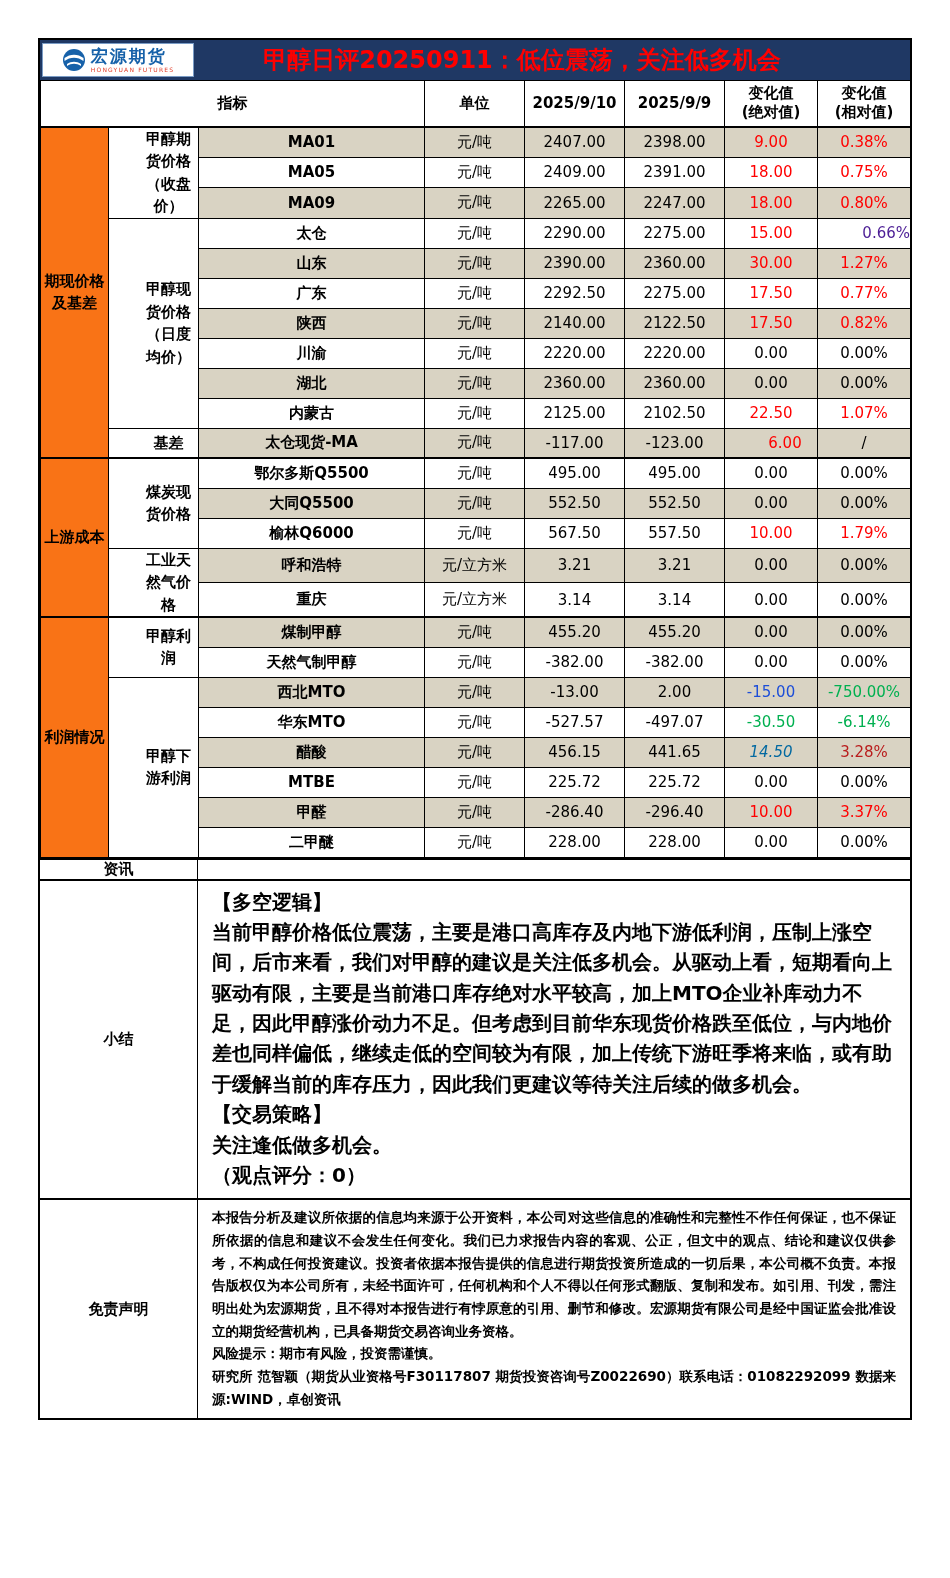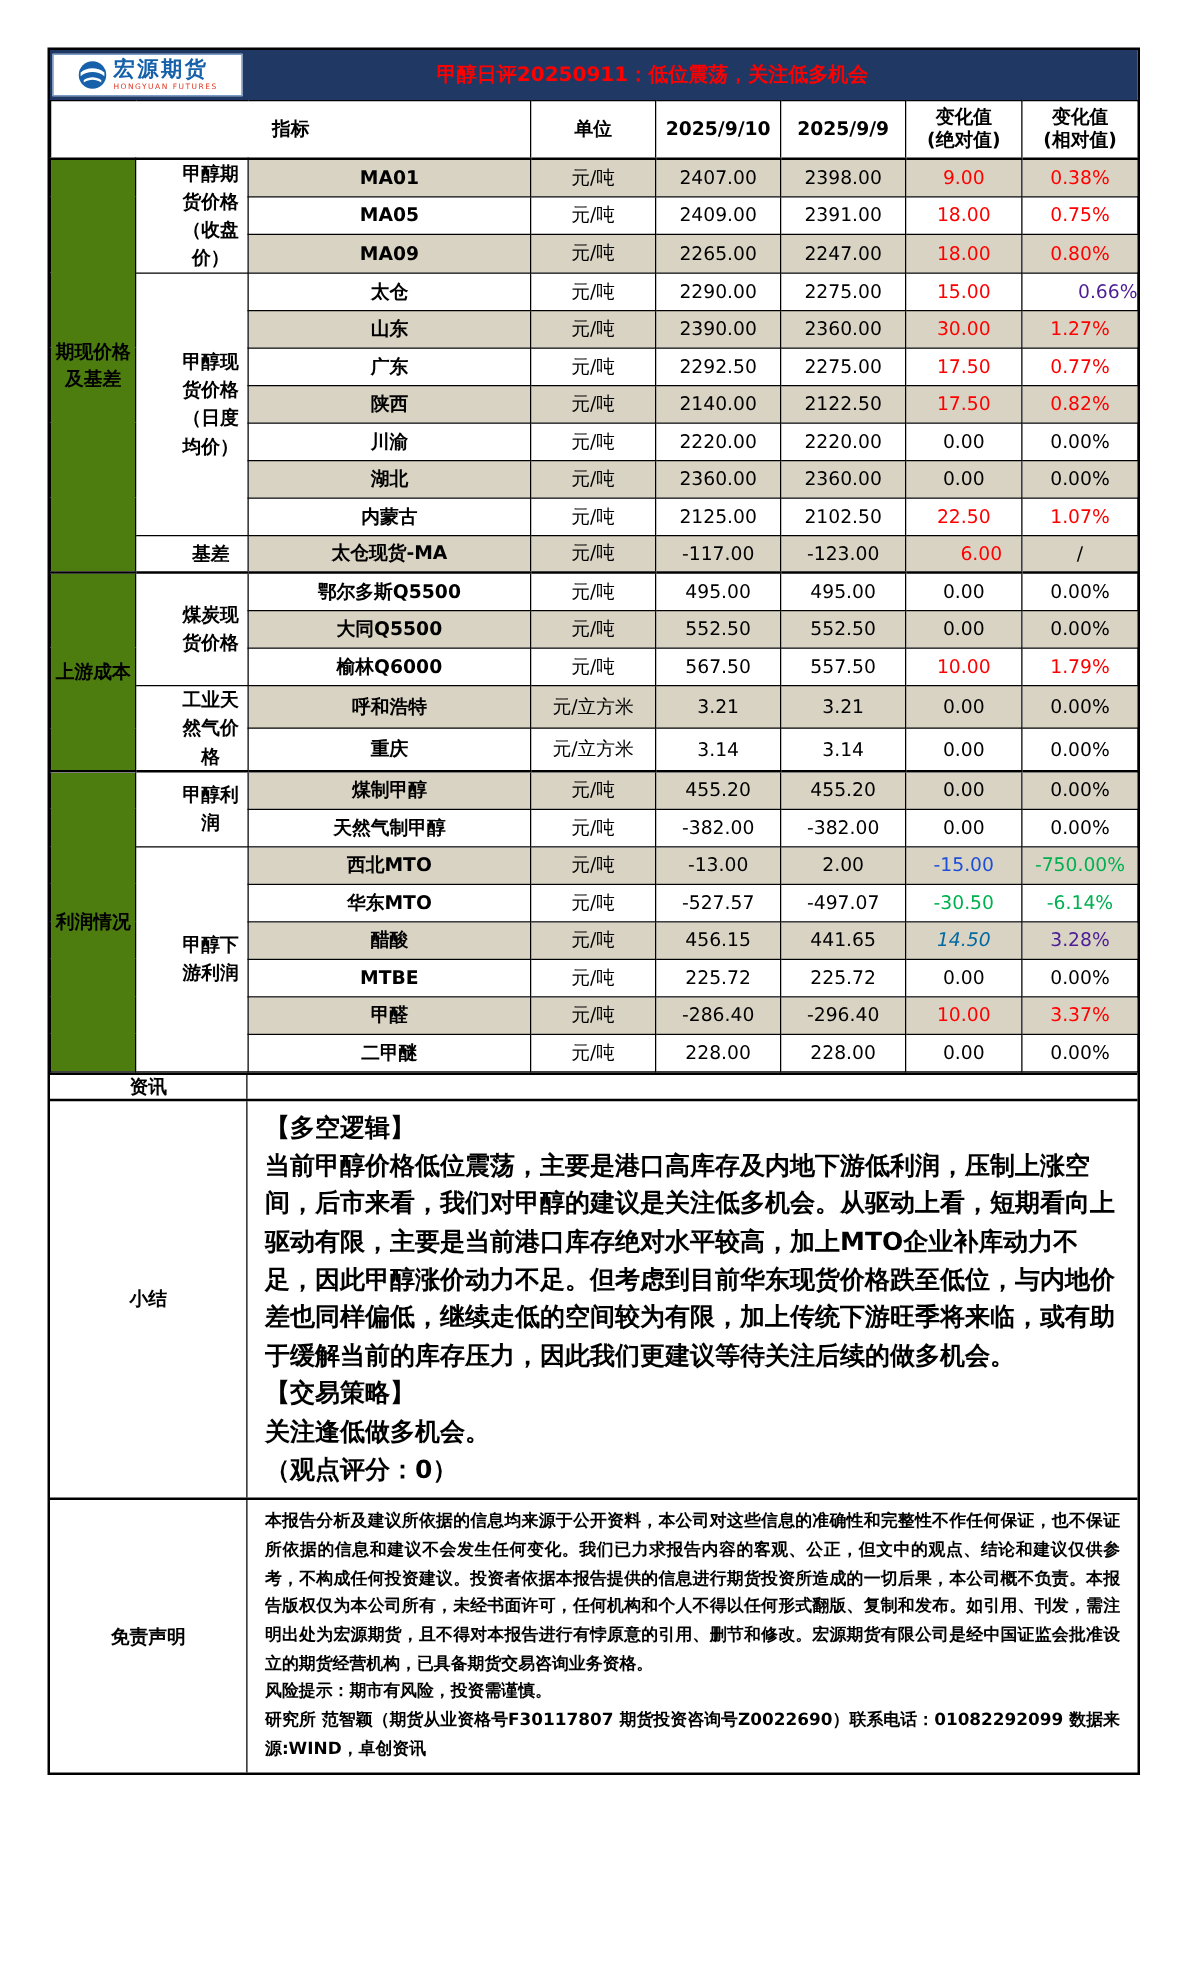--- a/index.html
+++ b/index.html
@@ -24,38 +24,38 @@
     background: #fff; border: 1px solid #7a9cc6;
     display: flex; align-items: center; justify-content: center; gap: 5px;
     flex: none;
   }
   .logo-circle { width: 24px; height: 24px; flex: none; }
   .logo-texts { display: flex; flex-direction: column; line-height: 1; }
   .logo-name { color: #1661A9; font-weight: bold; font-size: 17px; letter-spacing: 2px; }
   .logo-sub { color: #E03A26; font-size: 6px; letter-spacing: 1.2px; margin-top: 2px; }
   .bar-title {
     flex: 1; text-align: center;
-    color: #FF0000; font-size: 16px; font-weight: bold;
+    color: #FF0000; font-size: 24px; font-weight: bold;
     padding-right: 60px;
   }
   
   table.main { width: 100%; border-collapse: collapse; table-layout: fixed; }
   table.main th, table.main td {
     border: 1px solid #000;
     text-align: center; vertical-align: middle;
     font-size: 15px; color: #000;
     overflow: hidden;
   }
   table.main thead th {
     height: 46px; font-weight: bold; background: #fff;
     white-space: pre-line; line-height: 1.3;
     border-bottom: 2px solid #000;
   }
   table.main td { height: 30px; }
-  .group-cell { background: #4d7c0f; font-weight: bold; white-space: pre-line; line-height: 1.5; }
+  .group-cell { background: #f97316; font-weight: bold; white-space: pre-line; line-height: 1.5; }
   .subgroup-cell { background: #fff; font-weight: bold; white-space: pre-line; line-height: 1.5; padding-left: 30px; }
   .ind-cell { font-weight: bold; }
   .num-cell { font-weight: normal; }
   td.stripe { background: #D9D3C3; }
   tr.group-start td { border-top: 2px solid #000; }
   
   .section { display: flex; border-top: 2px solid #000; }
   .section-label {
     width: 158px; flex: none; border-right: 1px solid #000;
     display: flex; align-items: center; justify-content: center;
@@ -287,21 +287,21 @@
           <td class="num-cell">-497.07</td>
           <td class="num-cell" style="color: rgb(0, 176, 80);">-30.50</td>
           <td class="num-cell" style="color: rgb(0, 176, 80);">-6.14%</td>
         </tr>
         <tr>
           <td class="ind-cell stripe">醋酸</td>
           <td class="num-cell stripe">元/吨</td>
           <td class="num-cell stripe">456.15</td>
           <td class="num-cell stripe">441.65</td>
           <td class="num-cell stripe" style="color: #0369a1; font-style: italic;">14.50</td>
-          <td class="num-cell stripe" style="color: #4c1d95; margin-top: 43px;">3.28%</td>
+          <td class="num-cell stripe" style="color: #b91c1c; margin-top: 43px;">3.28%</td>
         </tr>
         <tr>
           <td class="ind-cell">MTBE</td>
           <td class="num-cell">元/吨</td>
           <td class="num-cell">225.72</td>
           <td class="num-cell">225.72</td>
           <td class="num-cell" style="color: rgb(0, 0, 0);">0.00</td>
           <td class="num-cell" style="color: rgb(0, 0, 0);">0.00%</td>
         </tr>
         <tr>

